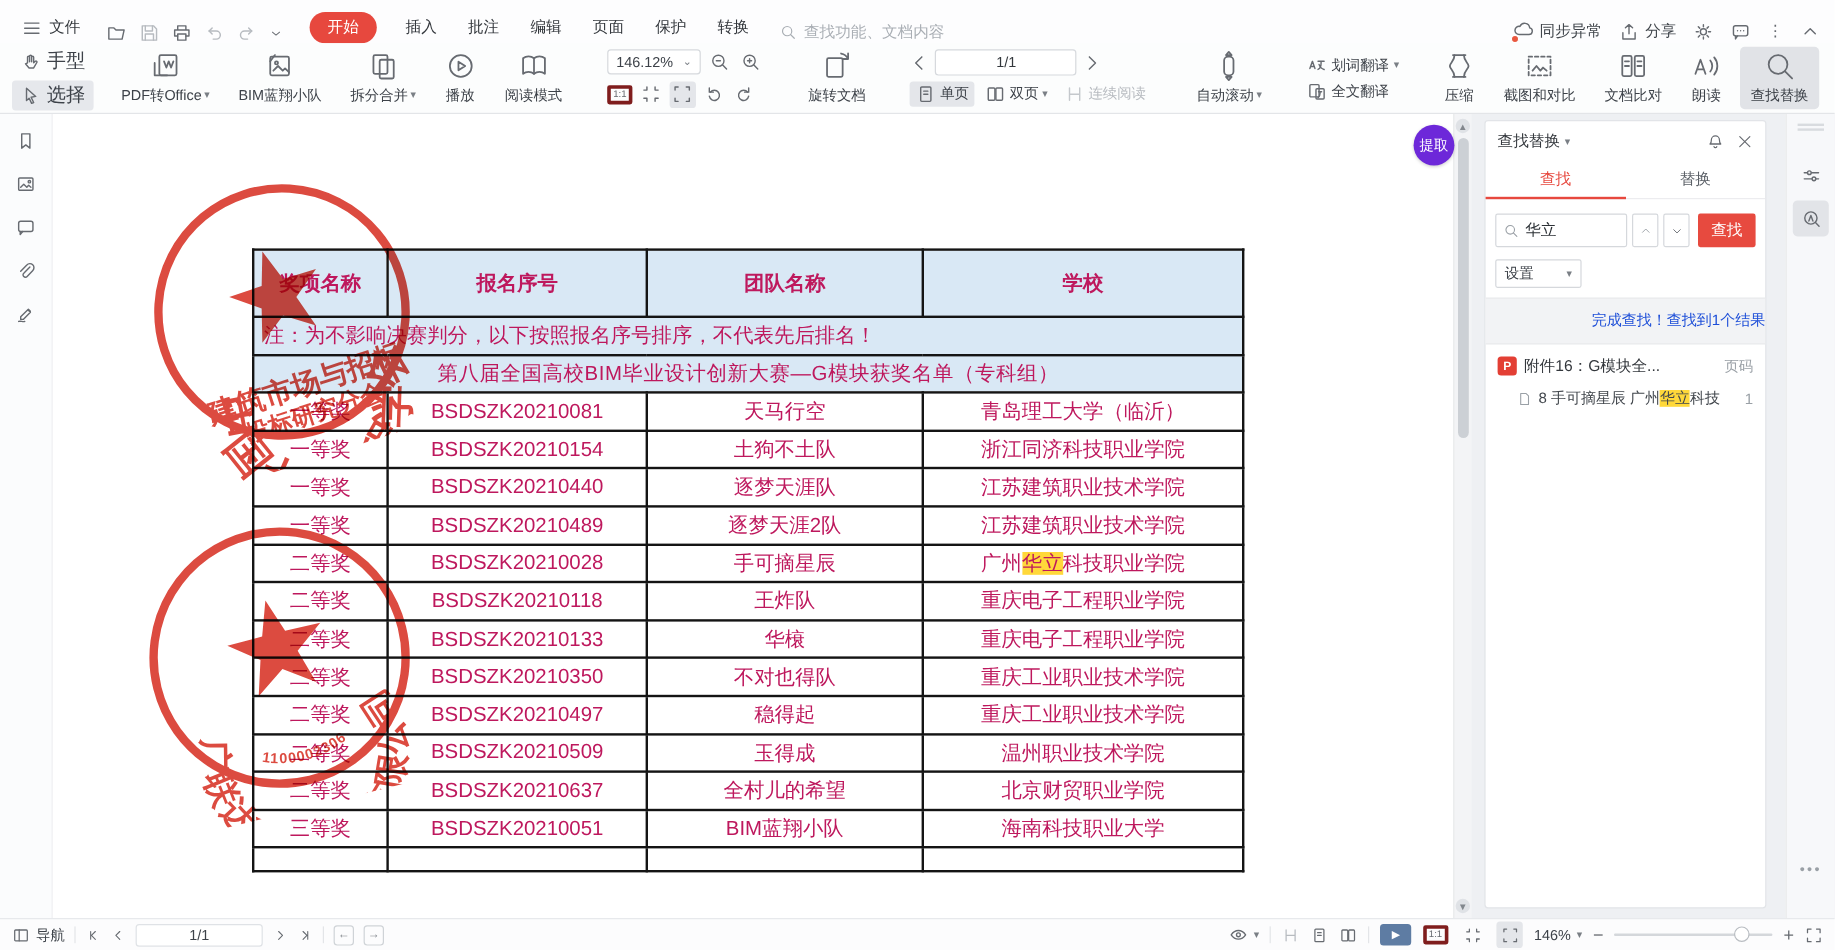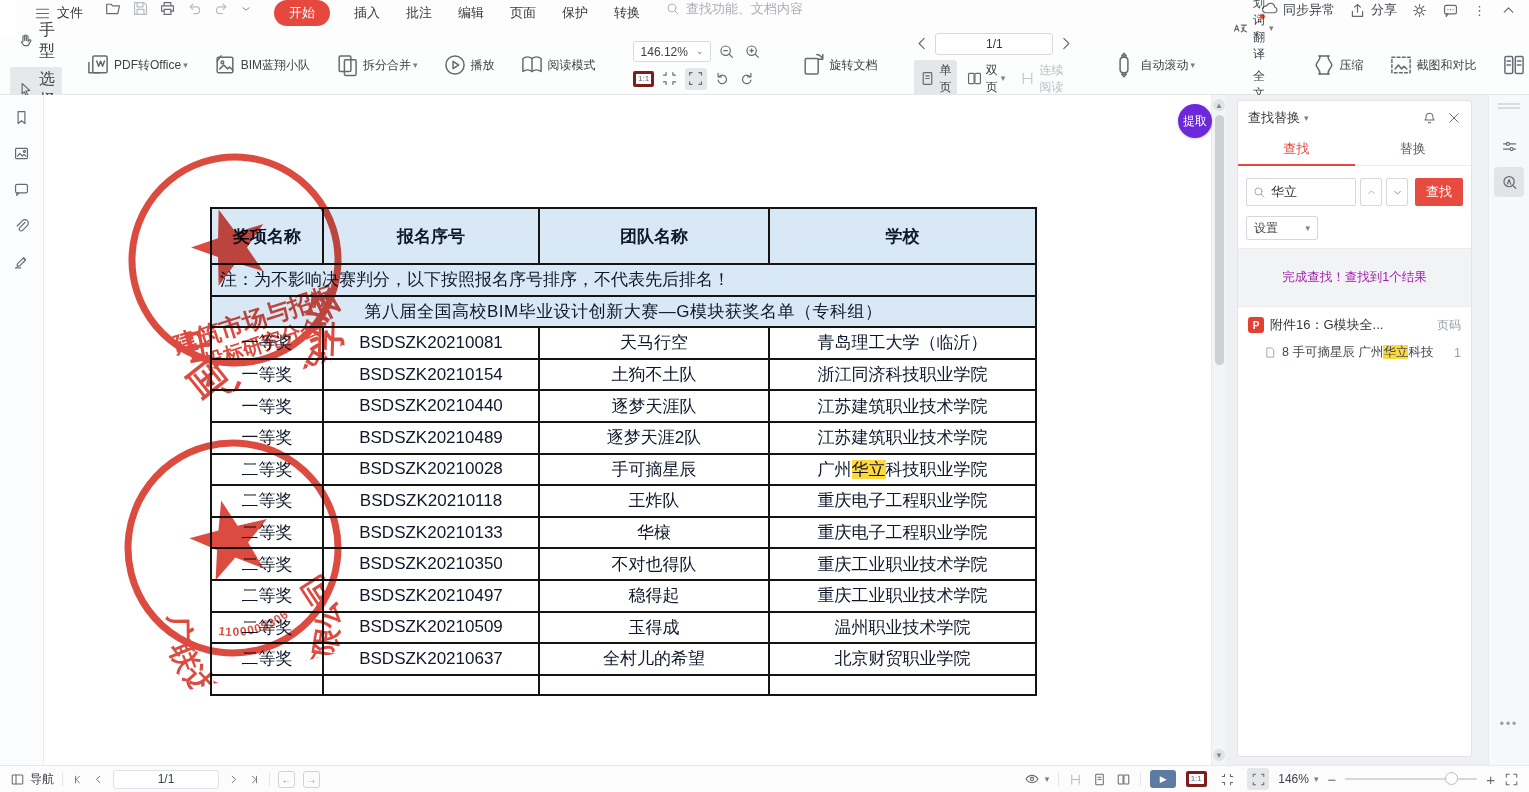--- a/index.html
+++ b/index.html
@@ -3,55 +3,55 @@
 <meta charset="utf-8">
 <style>
   *{margin:0;padding:0;box-sizing:border-box}
   html,body{width:1529px;height:792px;overflow:hidden}
   body{font-family:"Liberation Sans","DejaVu Sans",sans-serif;background:#fff;color:#3d4249;position:relative;font-size:12px}
   .ic{fill:none;stroke:#676b71;stroke-width:1.4;stroke-linecap:round;stroke-linejoin:round;width:17px;height:17px;flex:none}
   .ic.big{width:26px;height:26px;stroke-width:1.15}
   .ic.gray{stroke:#b7bbc0}
   .caret{font-size:9px;color:#7a7f85;line-height:1}
   
-  .titlebar{position:absolute;left:16px;top:0;right:0;height:36px;background:#fdfdfe;display:flex;align-items:flex-start;padding:0 12px;gap:8px}
+  .titlebar{position:absolute;left:0;top:0;right:0;height:36px;background:#fdfdfe;display:flex;align-items:flex-end;padding:0 12px;gap:8px}
   .menu-file{display:flex;align-items:center;gap:6px;font-size:13px;color:#33373c;padding:4px 6px}
   .qbar{display:flex;align-items:center;gap:10px;margin-left:8px}
   .tabs{display:flex;align-items:center;gap:22px;margin-left:14px;font-size:13px;color:#33373c}
   .tab{padding:4px 2px;cursor:default}
   .tab.active{background:#e7483e;color:#fff;border-radius:14px;padding:4px 15px}
   .tb-search{display:flex;align-items:center;gap:6px;color:#a9aeb4;font-size:13px;margin-left:16px}
   .tb-right{margin-left:auto;display:flex;align-items:center;gap:14px;font-size:13px;color:#41464c}
   .tb-item{display:flex;align-items:center;gap:5px}
   .cloudwrap{position:relative}
   .cloudwrap .dot{position:absolute;left:-2px;bottom:0;width:7px;height:7px;border-radius:50%;background:#e9573f;border:1px solid #fff}
   
   .ribbon{position:absolute;left:0;top:36px;right:0;height:59px;background:#fcfdfd;border-bottom:1px solid #e3e5e8;display:flex;align-items:center;padding:0 10px;gap:6px}
   .mini-col{display:flex;flex-direction:column;gap:3px;margin-right:8px}
   .mini{display:flex;align-items:center;gap:5px;font-size:16px;padding:2px 7px;border-radius:3px}
   .mini.sel{background:#e6e8ec}
-  .rbi{display:flex;flex-direction:row;align-items:center;gap:3px;font-size:12px;color:#3d4249;padding:3px 9px;border-radius:4px;white-space:nowrap}
+  .rbi{display:flex;flex-direction:column;align-items:center;gap:3px;font-size:12px;color:#3d4249;padding:3px 9px;border-radius:4px;white-space:nowrap}
   .rbi.active{background:#e1e3e7}
   .rbi-label{display:flex;align-items:center;gap:2px}
   .cluster{display:flex;flex-direction:column;gap:5px;margin:0 22px}
   .crow{display:flex;align-items:center;gap:4px}
   .zoombox{border:1px solid #d6d9dd;border-radius:3px;height:21px;display:flex;align-items:center;gap:8px;padding:0 7px;font-size:12px;color:#3d4249;background:#fff}
   .sqbtn{width:22px;height:22px;border-radius:3px;display:flex;align-items:center;justify-content:center}
   .sqbtn.sel{background:#e4e6ea}
   .pagebox{border:1px solid #d6d9dd;border-radius:3px;background:#fff;height:22px;width:118px;display:flex;align-items:center;justify-content:center;font-size:12px;color:#33373c}
   .hline{display:flex;align-items:center;gap:3px;font-size:12px;padding:2px 5px;border-radius:3px}
   .hline.sel{background:#e4e6ea}
   .hline.dis{color:#b7bbc0}
   .hline.dis .ic{stroke:#c4c8cc}
   
   .leftrail{position:absolute;left:0;top:95px;width:44px;bottom:27px;background:#fbfcfd;border-right:1px solid #ededf0;display:flex;flex-direction:column;align-items:center;padding-top:14px;gap:19px}
   
   .docarea{position:absolute;left:44px;top:95px;width:1182px;bottom:27px;background:#fff;overflow:hidden}
   .doc-table{position:absolute;left:166px;top:112px;border-collapse:collapse;table-layout:fixed;width:825px;background:#fff}
-  .doc-table td,.doc-table th{border:2px solid #141414;font-weight:500;color:#0f172a;text-align:center;overflow:hidden;white-space:nowrap}
+  .doc-table td,.doc-table th{border:2px solid #141414;font-weight:500;color:#be185d;text-align:center;overflow:hidden;white-space:nowrap}
   .t-title{background:#d9e8f5;height:59px;font-size:17px;font-weight:600;letter-spacing:.5px}
   .t-note{background:#d9e8f5;height:55px;text-align:left !important;padding-left:8px;font-size:16px;font-weight:600}
   .doc-table thead th{background:#d9e8f5;height:56px;font-size:17px;font-weight:600}
   .doc-table tbody td{height:31.6px;font-size:17px}
   .doc-table mark{background:#ffd83a;color:inherit}
   .col-award{width:112px}.col-id{width:216px}.col-team{width:230px}.col-school{width:267px}
   .stamp{position:absolute;opacity:.84;mix-blend-mode:multiply;pointer-events:none}
   .badge-extract{position:absolute;left:1134px;top:9px;width:34px;height:34px;border-radius:50%;background:#6d28d9;color:#fff;display:flex;align-items:center;justify-content:center;font-size:12px;z-index:5;box-shadow:0 1px 3px rgba(0,0,0,.2)}
   .vscroll{position:absolute;right:0;top:0;bottom:0;width:15px;background:#f3f4f6;border-left:1px solid #e9eaec}
   .vscroll .thumb{position:absolute;left:3px;top:20px;width:9px;height:250px;border-radius:5px;background:#ccd0d5}
@@ -64,21 +64,21 @@
   .p-tabs{display:flex;border-bottom:1px solid #ececef;font-size:13px}
   .p-tab{flex:1;text-align:center;padding:7px 0;color:#5a5f66;position:relative}
   .p-tab.active{color:#e7483e}
   .p-tab.active::after{content:"";position:absolute;left:0;right:0;bottom:-1px;height:2px;background:#e7483e}
   .p-search{display:flex;align-items:center;gap:4px;padding:12px 8px 0}
   .p-input{flex:1;display:flex;align-items:center;gap:5px;border:1px solid #d5d8dc;border-radius:2px;height:28px;padding:0 6px;min-width:0}
   .p-input input{border:none;outline:none;width:100%;font-size:13px;color:#2c3136;font-family:inherit}
   .arrbtn{width:22px;height:28px;border:1px solid #d5d8dc;border-radius:2px;display:flex;align-items:center;justify-content:center;background:#fff}
   .findbtn{width:48px;height:28px;background:#e74a3f;color:#fff;font-size:13px;border:none;border-radius:2px;margin-left:3px}
   .p-settings{margin:10px 8px 8px;width:72px;height:24px;border:1px solid #d5d8dc;border-radius:2px;display:flex;align-items:center;justify-content:space-between;padding:0 7px;font-size:12px;color:#3d4249;background:#fff}
-  .p-status{background:#f2f3f5;border-top:1px solid #e9eaed;border-bottom:1px solid #e9eaed;text-align:center;font-size:12.5px;color:#a21caf;padding:20px 0}
+  .p-status{background:#f2f3f5;border-top:1px solid #e9eaed;border-bottom:1px solid #e9eaed;text-align:right;font-size:12.5px;color:#1d4ed8;padding:10px 0}
   .p-file{display:flex;align-items:center;gap:6px;padding:9px 10px 4px;font-size:13px;color:#33373c}
   .pdfic{width:16px;height:16px;border-radius:3px;background:#e33f34;color:#fff;font-size:10px;font-weight:bold;display:flex;align-items:center;justify-content:center;flex:none}
   .p-file .pg{margin-left:auto;color:#9aa0a6;font-size:12px}
   .p-result{display:flex;align-items:center;gap:5px;padding:6px 10px 6px 26px;font-size:12.5px;color:#41464c;white-space:nowrap;overflow:hidden}
   .p-result mark{background:#ffd83a;color:inherit}
   .p-result .pg{margin-left:auto;color:#9aa0a6}
   .rail{position:absolute;right:0;top:0;bottom:0;width:41px;background:#f7f8fa;border-left:1px solid #e9eaec;display:flex;flex-direction:column;align-items:center;padding-top:8px}
   .rail .handle{width:22px;border-top:2px solid #d8dbdf;border-bottom:2px solid #d8dbdf;height:6px;margin-bottom:22px}
   .railbtn{width:30px;height:30px;border-radius:4px;display:flex;align-items:center;justify-content:center;margin-bottom:6px}
   .railbtn.active{background:#e2e4e8}
@@ -519,20 +519,26 @@
           <td>玉得成</td>
           <td>温州职业技术学院</td>
         </tr>
         <tr>
           <td>二等奖</td>
           <td>BSDSZK20210637</td>
           <td>全村儿的希望</td>
           <td>北京财贸职业学院</td>
         </tr>
         <tr>
+          <td>三等奖</td>
+          <td>BSDSZK20210051</td>
+          <td>BIM蓝翔小队</td>
+          <td>海南科技职业大学</td>
+        </tr>
+        <tr>
           <td style="height: 20px;"></td>
           <td style="height: 20px;"></td>
           <td style="height: 20px;"></td>
           <td style="height: 20px;"></td>
         </tr>
       </tbody>
   </table>
 
   <svg class="stamp" style="left:66px;top:40px;width:250px;height:250px;transform:rotate(-18deg)" viewBox="0 0 250 250">
     <defs>

